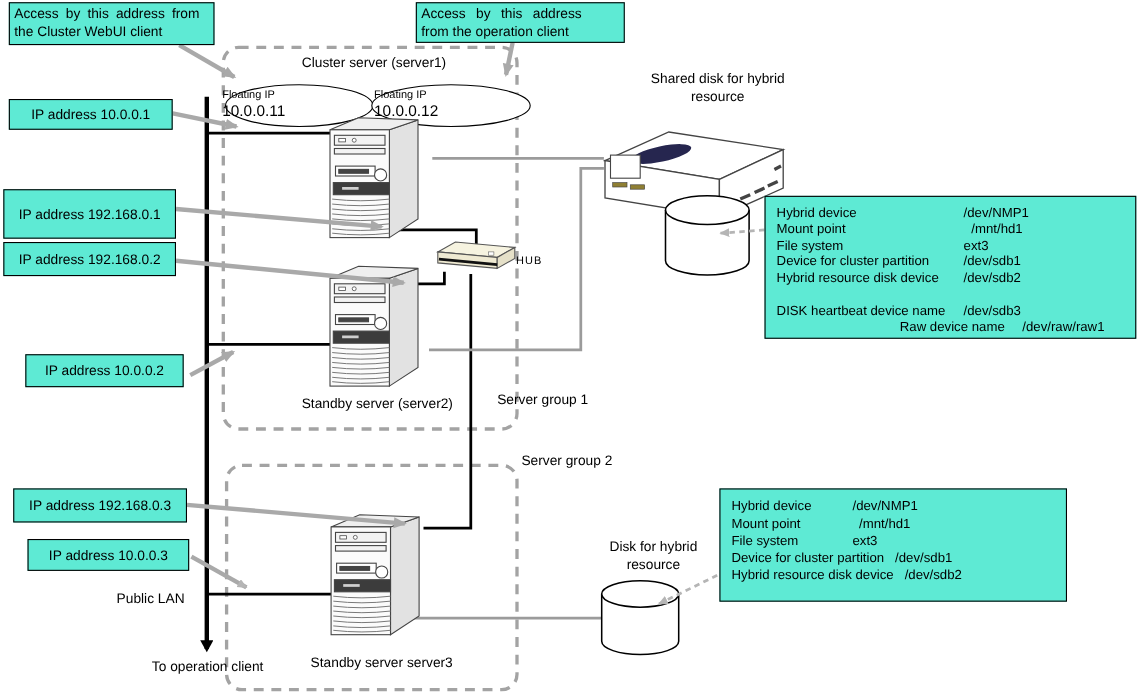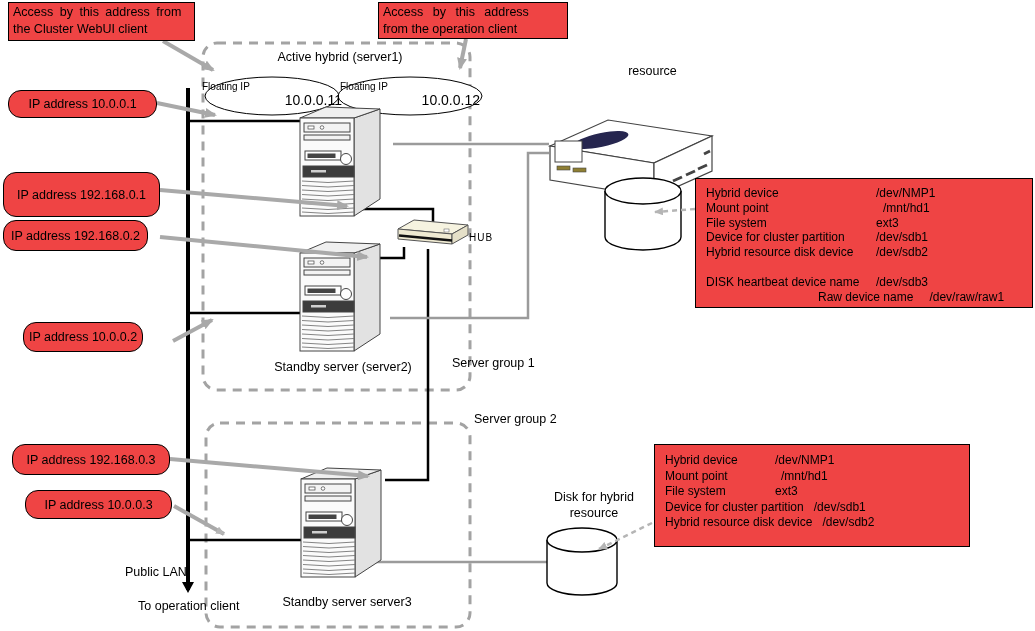--- a/index.html
+++ b/index.html
@@ -1,28 +1,28 @@
 <!DOCTYPE html>
 <html><head>
 <meta charset="utf-8">
 <style>
   html,body{margin:0;padding:0;background:#fff;}
   .canvas{position:relative;width:1035px;height:631px;background:#fff;overflow:hidden;
           font-family:"Liberation Sans","DejaVu Sans",sans-serif;color:#000;}
   svg.layer{position:absolute;left:0;top:0;}
-  .wbox{position:absolute;background:#ef4444;border:1px solid #000;box-sizing:border-box;}
+  .wbox{position:absolute;background:#5eead4;border:1px solid #000;box-sizing:border-box;}
   .callout{font-size:12.5px;line-height:17px;padding:1px 4px;}
   .ws1{word-spacing:3px;}
   .ws2{word-spacing:6px;}
-  .ipbox{display:flex;align-items:center;justify-content:center;font-size:12.5px;white-space:nowrap;border-radius:13px;}
+  .ipbox{display:flex;align-items:center;justify-content:center;font-size:12.5px;white-space:nowrap;}
   .lab{position:absolute;font-size:12.5px;white-space:nowrap;}
   .lab.center{text-align:center;}
   .small{font-size:10px;}
   .fip-label{position:absolute;font-size:10px;white-space:nowrap;}
-  .fip-ip{position:absolute;text-align:right;font-size:14px;white-space:nowrap;}
+  .fip-ip{position:absolute;text-align:left;font-size:14px;white-space:nowrap;}
   .infobox{font-size:12px;overflow:hidden;}
   .infobox .irow{display:flex;white-space:nowrap;}
   .ib1 .irow{line-height:14.8px;height:14.8px;}
   .ib2 .irow{line-height:15.6px;height:15.6px;}
   .ib1{padding:7px 0 0 10px;}
   .ib2{padding:8px 0 0 10px;}
   .ib1 .lbl{min-width:170px;}
   .ib2 .lbl{min-width:100px;padding-right:10px;}
   .ib1 .irow.indent{padding-left:112px;}
   .ib1 .irow.indent .lbl{min-width:0;margin-right:16px;}
@@ -138,51 +138,52 @@
 
   <div class="wbox callout" style="left:8px;top:2px;width:187px;height:39px;">
     <div class="ws1">Access by this address from</div>
     <div>the Cluster WebUI client</div>
   </div>
   <div class="wbox callout" style="left:378px;top:2px;width:190px;height:37px;">
     <div class="ws2">Access by this address</div>
     <div>from the operation client</div>
   </div>
 
-  <div class="lab center" style="left:240px;top:50px;width:200px;">Active hybrid (server1)</div>
+  <div class="lab center" style="left:240px;top:50px;width:200px;">Cluster server (server1)</div>
 
   <div class="fip-label" style="left:202px;top:81px;width:140px;">Floating IP</div>
   <div class="fip-ip" style="left:202px;top:92px;width:140px;">10.0.0.11</div>
   <div class="fip-label" style="left:340px;top:81px;width:140px;">Floating IP</div>
   <div class="fip-ip" style="left:340px;top:92px;width:140px;">10.0.0.12</div>
 
   <div class="lab center" style="left:555px;top:63px;width:195px;line-height:17px;">
+    <div>Shared disk for hybrid</div>
     <div>resource</div>
   </div>
 
   <div class="wbox ipbox" style="left:8px;top:90px;width:149px;height:28px;">IP address 10.0.0.1</div>
   <div class="wbox ipbox" style="left:3px;top:172px;width:157px;height:45px;">IP address 192.168.0.1</div>
-  <div class="wbox ipbox" style="left:3px;top:220px;width:145px;height:31px;">IP address 192.168.0.2</div>
-  <div class="wbox ipbox" style="left:23px;top:322px;width:120px;height:30px;">IP address 10.0.0.2</div>
+  <div class="wbox ipbox" style="left:3px;top:220px;width:157px;height:31px;">IP address 192.168.0.2</div>
+  <div class="wbox ipbox" style="left:23px;top:322px;width:144px;height:30px;">IP address 10.0.0.2</div>
   <div class="wbox ipbox" style="left:12px;top:444px;width:158px;height:31px;">IP address 192.168.0.3</div>
   <div class="wbox ipbox" style="left:25px;top:490px;width:147px;height:29px;">IP address 10.0.0.3</div>
 
   <div class="lab small" style="left:469px;top:232px;letter-spacing:1px;">HUB</div>
 
   <div class="lab" style="left:452px;top:356px;">Server group 1</div>
   <div class="lab center" style="left:253px;top:360px;width:180px;">Standby server (server2)</div>
   <div class="lab" style="left:474px;top:412px;">Server group 2</div>
   <div class="lab center" style="left:267px;top:595px;width:160px;">Standby server server3</div>
 
   <div class="lab center" style="left:532px;top:489px;width:124px;line-height:16px;">
     <div>Disk for hybrid</div>
     <div>resource</div>
   </div>
 
-  <div class="lab" style="left:106px;top:565px;margin-left:19px;">Public LAN</div>
+  <div class="lab" style="left:106px;top:537px;">Public LAN</div>
   <div class="lab" style="left:138px;top:599px;">To operation client</div>
 
   <div class="wbox infobox ib1" style="left:695px;top:178px;width:338px;height:130px;">
     <div class="irow">
         <span class="lbl">Hybrid device</span>
         <span>/dev/NMP1</span>
       </div>
     <div class="irow">
         <span class="lbl">Mount point</span>
         <span style="padding-left:7px">/mnt/hd1</span>

